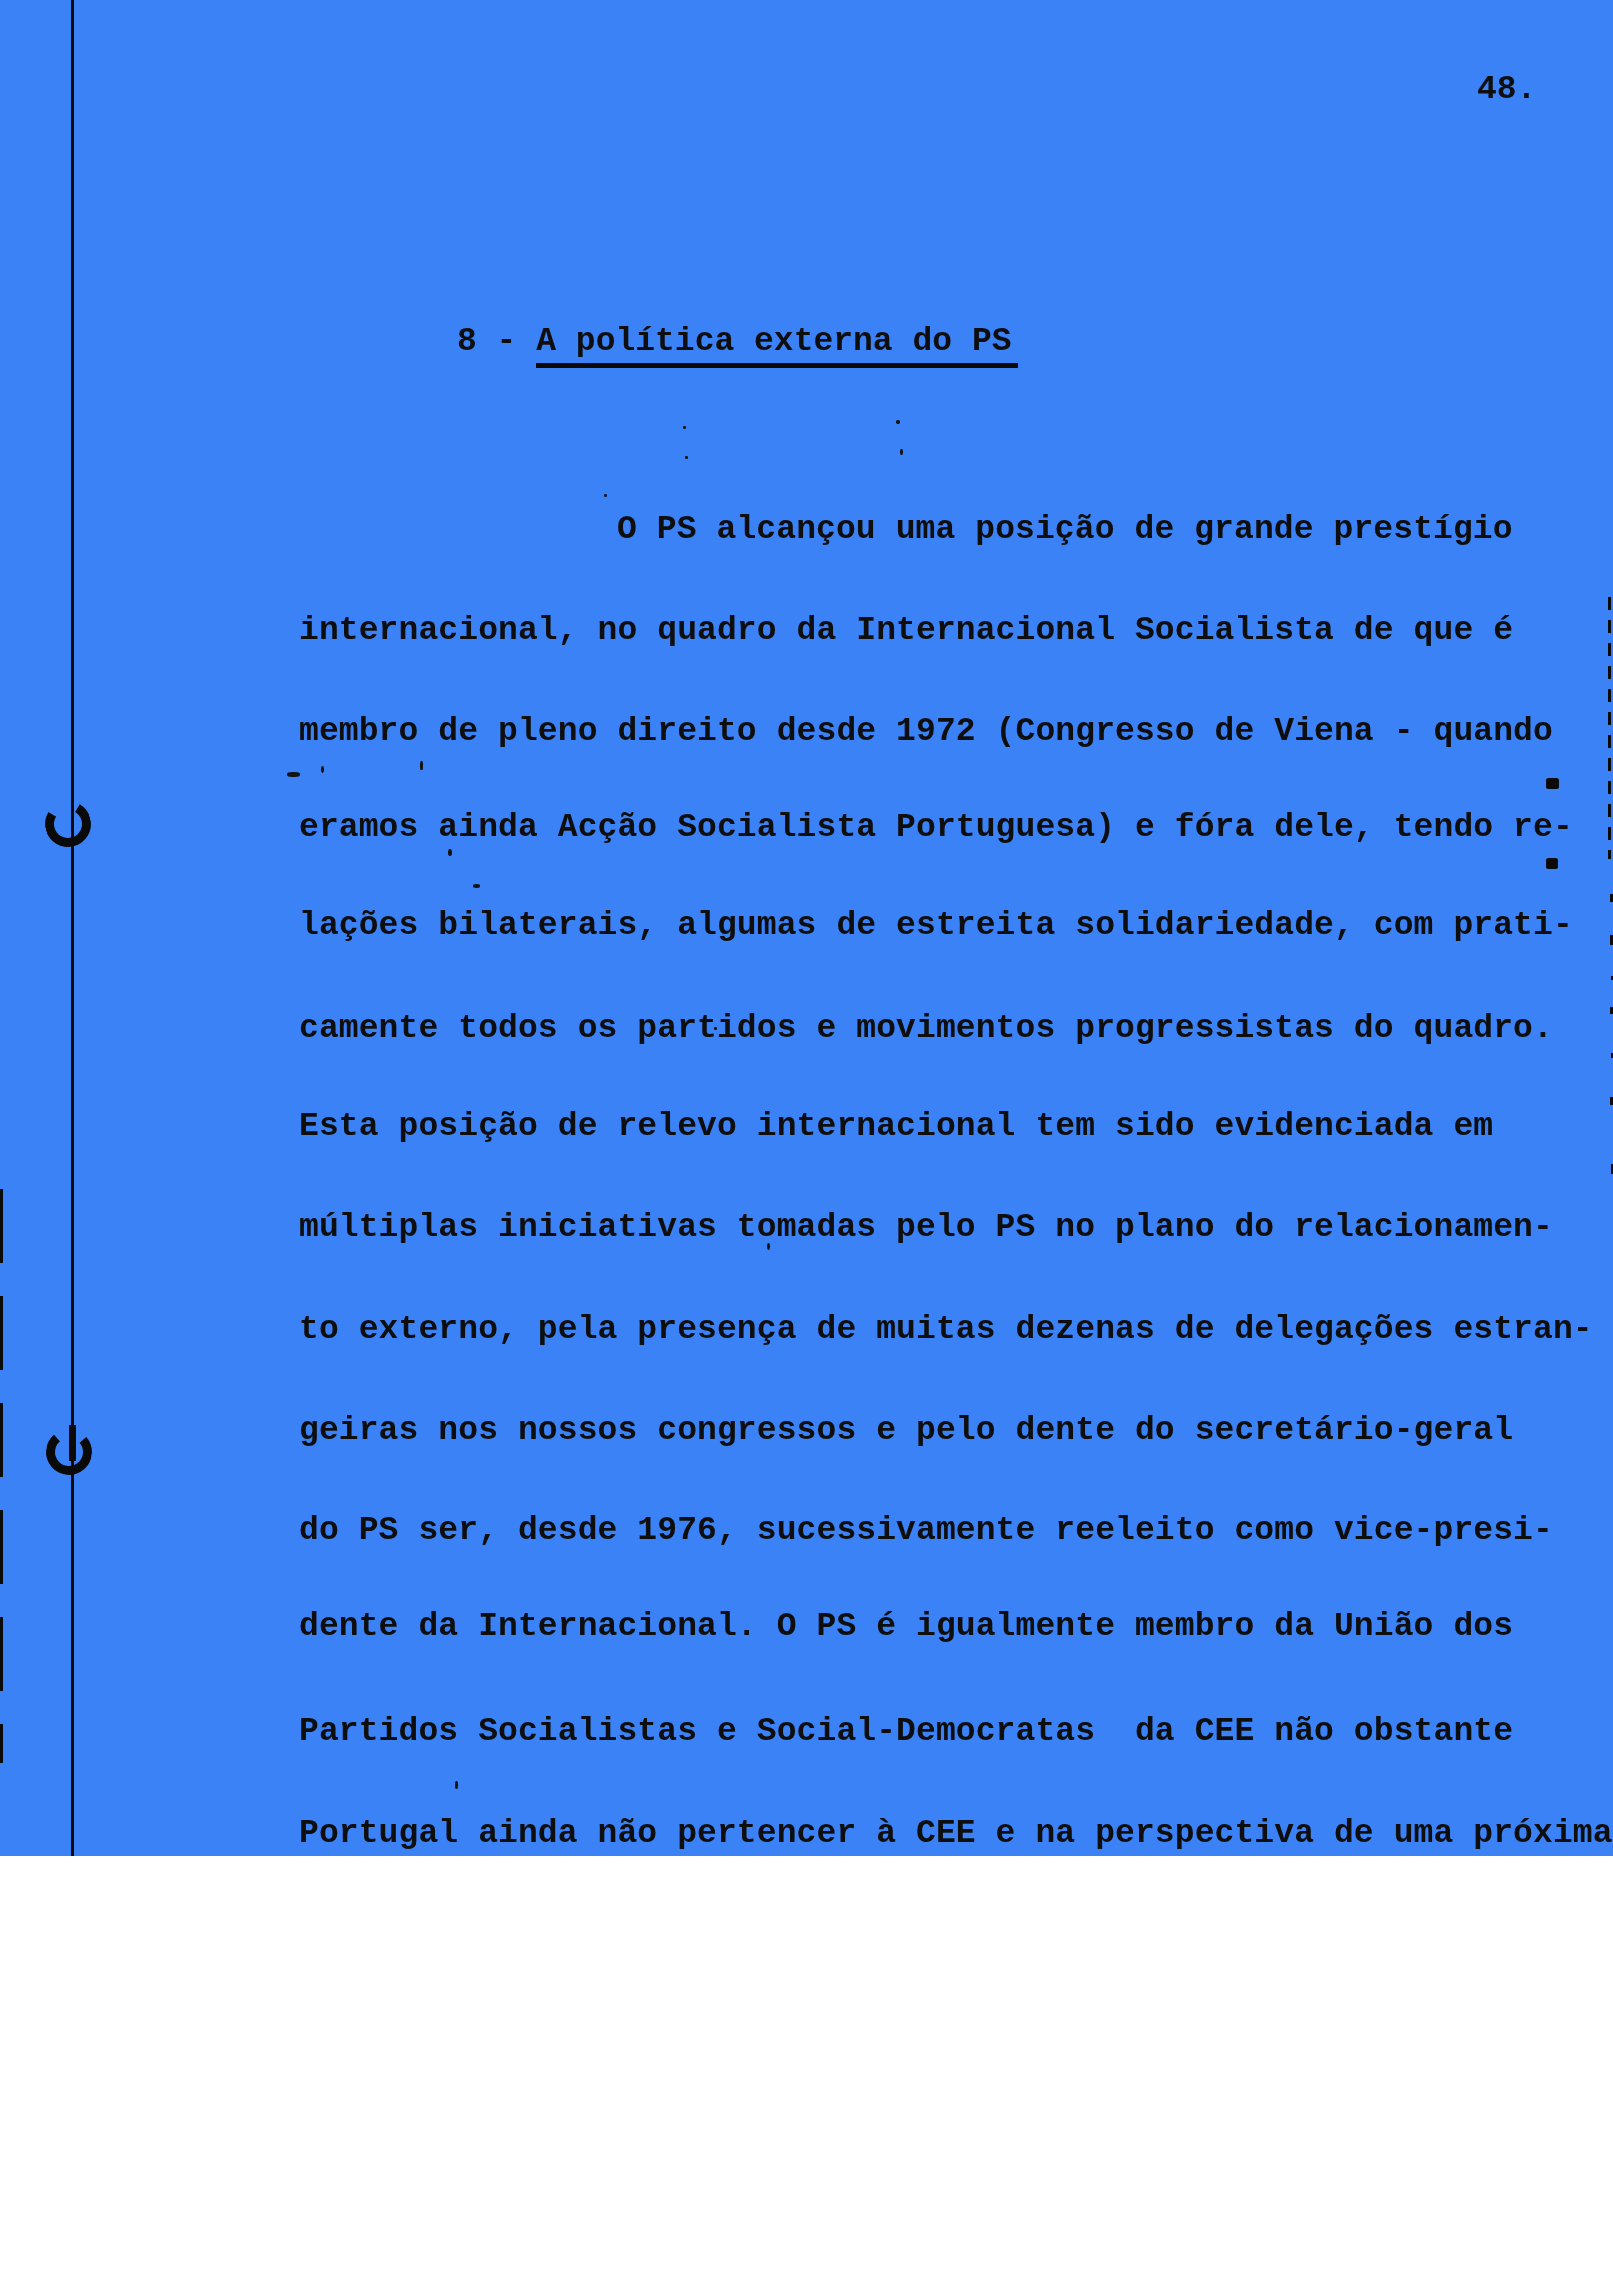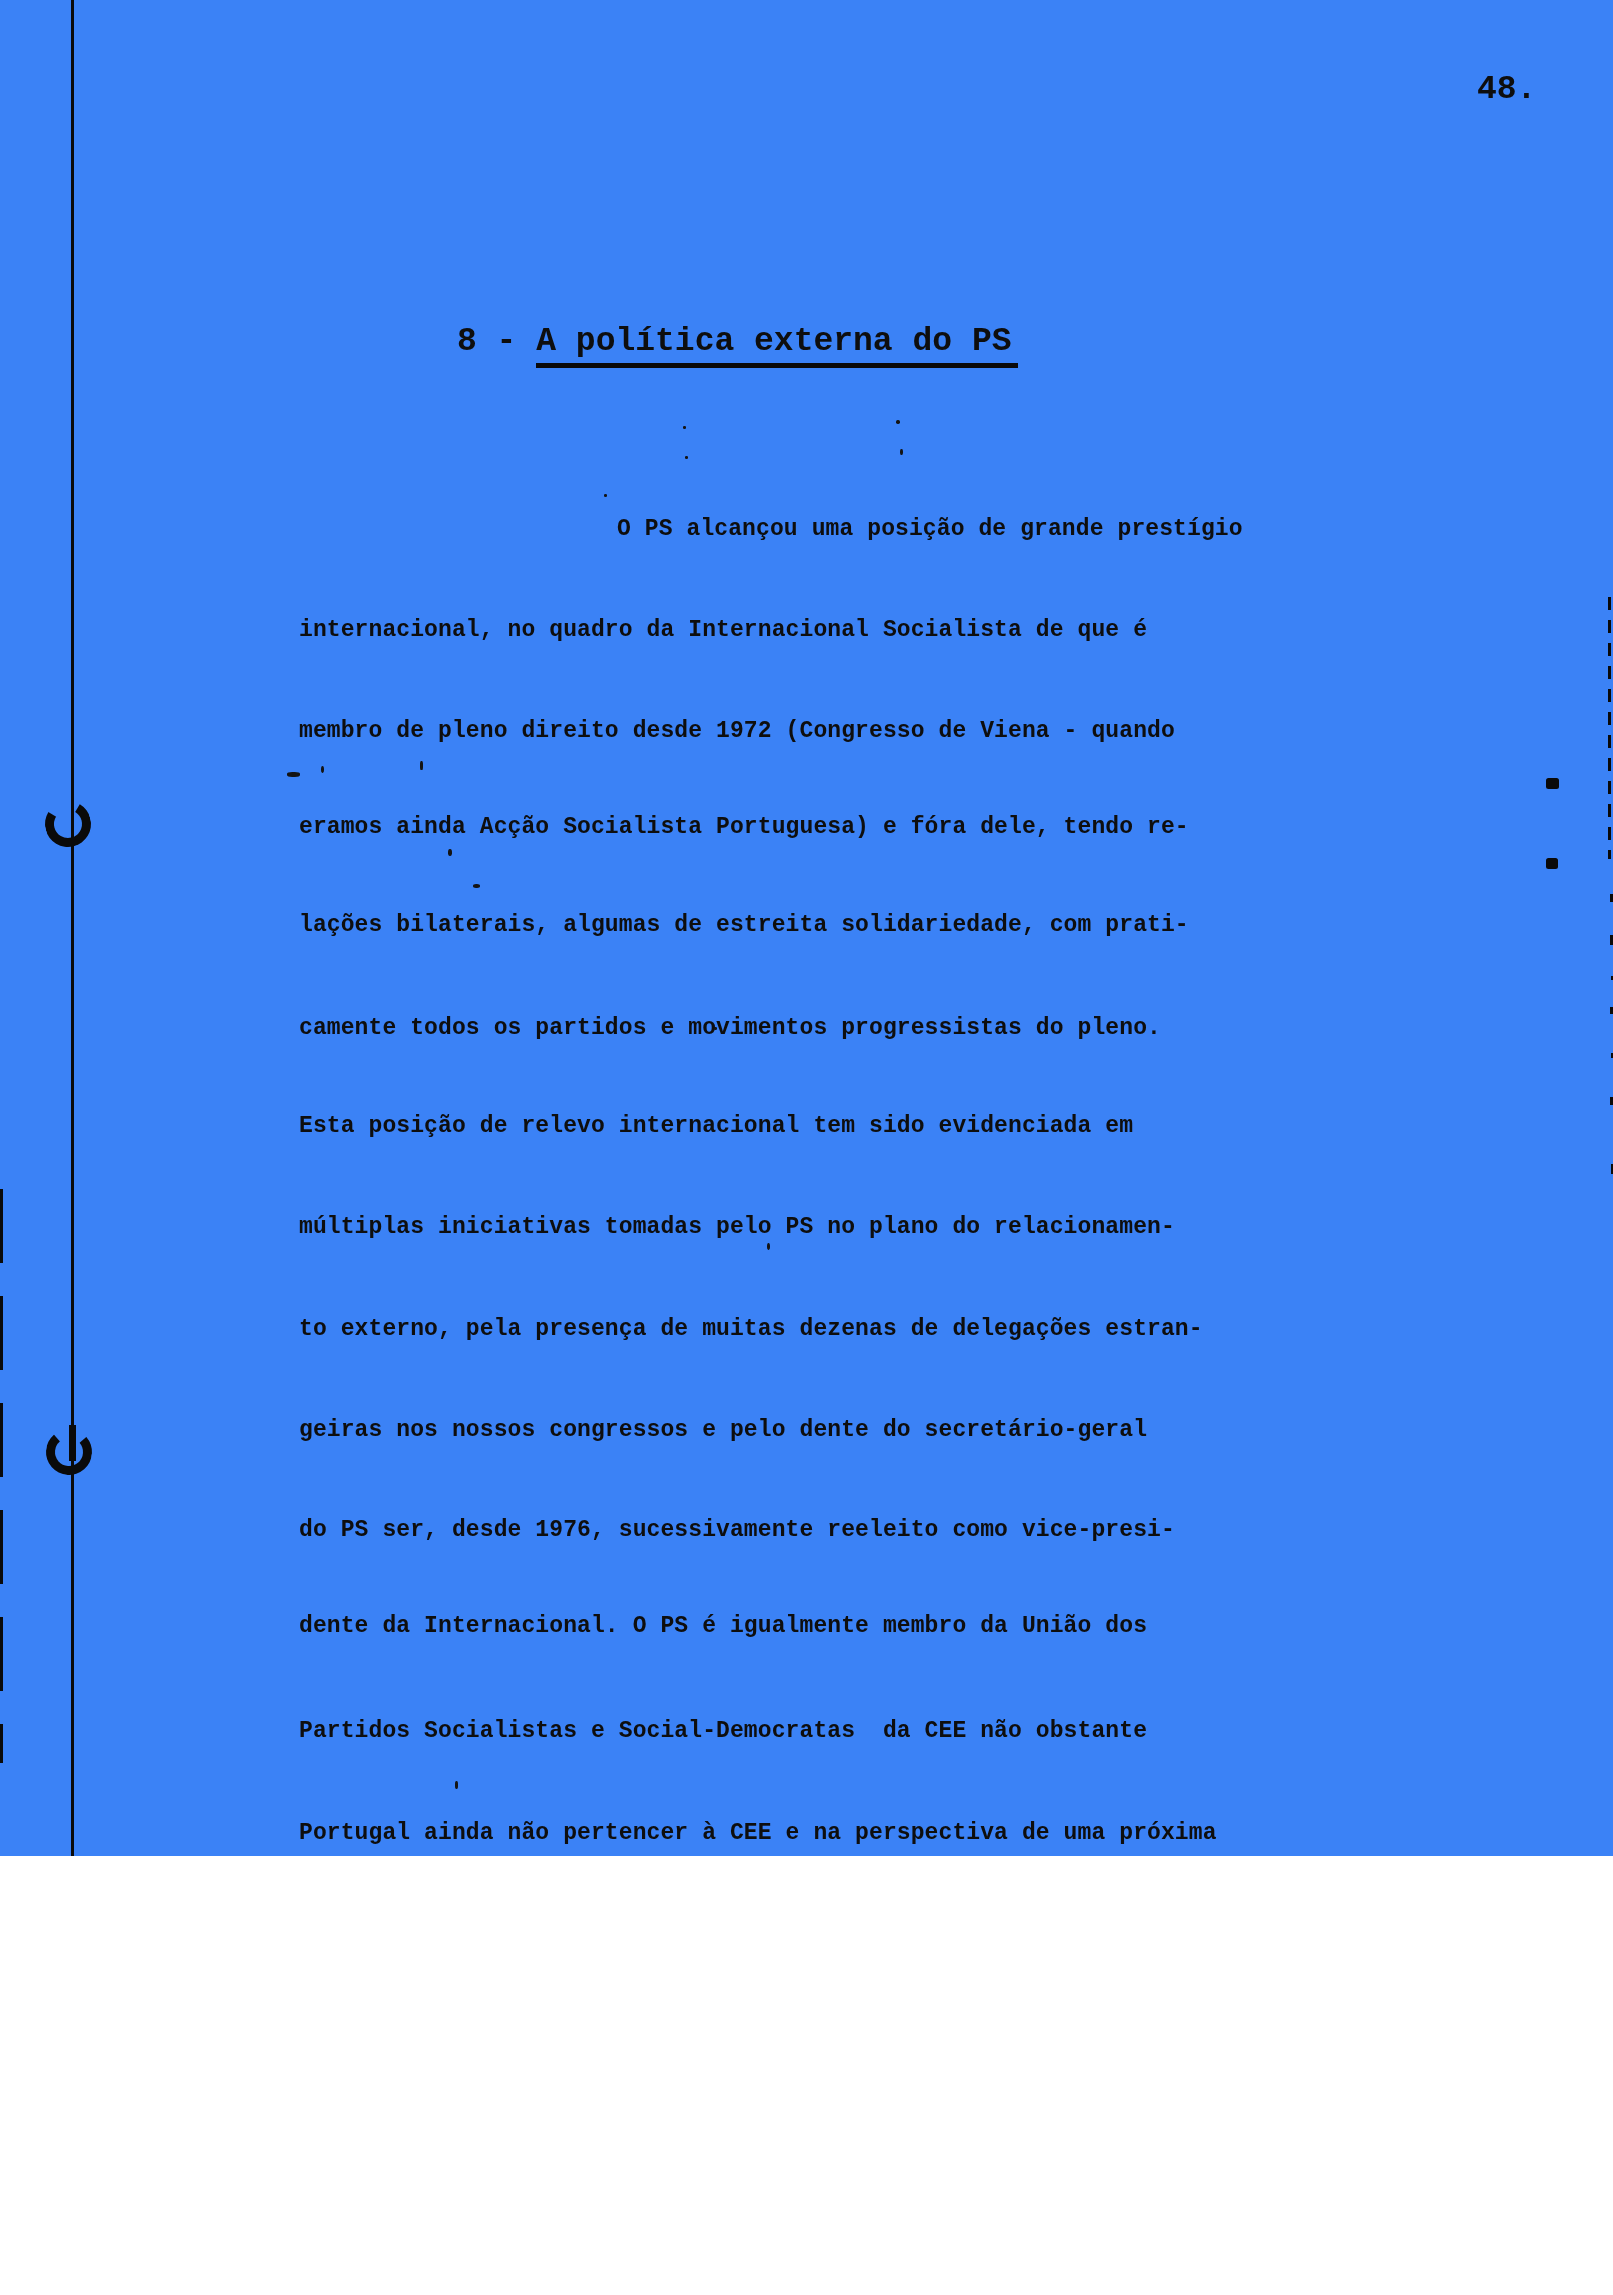--- a/index.html
+++ b/index.html
@@ -95,21 +95,21 @@
   .heading .underlined {
     display: inline-block;
     border-bottom: 5.7px solid #0a0a0a;
     padding-bottom: 5px;
     padding-right: 6.6px;
     margin-right: -6.6px;
   }
   .line {
     position: absolute;
     left: 299px;
-    font-size: 23px;
+    font-size: 33px;
     font-weight: 700;
     line-height: 39px;
     white-space: pre;
     letter-spacing: 0.1px;
   }
   .line.indent { left: 617px; }
   .speck {
     position: absolute;
     background: #141414;
     border-radius: 40%;
@@ -139,21 +139,21 @@
 
   <div class="page-number">48.</div>
 
   <div class="heading"><span>8 - </span><span class="underlined">A política externa do PS</span></div>
 
   <div class="line indent" style="top:510px;">O PS alcançou uma posição de grande prestígio</div>
   <div class="line" style="top:611px;">internacional, no quadro da Internacional Socialista de que é</div>
   <div class="line" style="top:712px;">membro de pleno direito desde 1972 (Congresso de Viena - quando</div>
   <div class="line" style="top:808px;">eramos ainda Acção Socialista Portuguesa) e fóra dele, tendo re-</div>
   <div class="line" style="top:906px;">lações bilaterais, algumas de estreita solidariedade, com prati-</div>
-  <div class="line" style="top:1009px;">camente todos os partidos e movimentos progressistas do pleno.</div>
+  <div class="line" style="top:1009px;">camente todos os partidos e movimentos progressistas do quadro.</div>
   <div class="line" style="top:1107px;">Esta posição de relevo internacional tem sido evidenciada em</div>
   <div class="line" style="top:1208px;">múltiplas iniciativas tomadas pelo PS no plano do relacionamen-</div>
   <div class="line" style="top:1310px;">to externo, pela presença de muitas dezenas de delegações estran-</div>
   <div class="line" style="top:1411px;">geiras nos nossos congressos e pelo dente do secretário-geral</div>
   <div class="line" style="top:1511px;">do PS ser, desde 1976, sucessivamente reeleito como vice-presi-</div>
   <div class="line" style="top:1607px;">dente da Internacional. O PS é igualmente membro da União dos</div>
   <div class="line" style="top:1712px;">Partidos Socialistas e Social-Democratas  da CEE não obstante</div>
   <div class="line" style="top:1814px;">Portugal ainda não pertencer à CEE e na perspectiva de uma próxima</div>
   <div class="line" style="top:1909px;">integração.</div>
 

